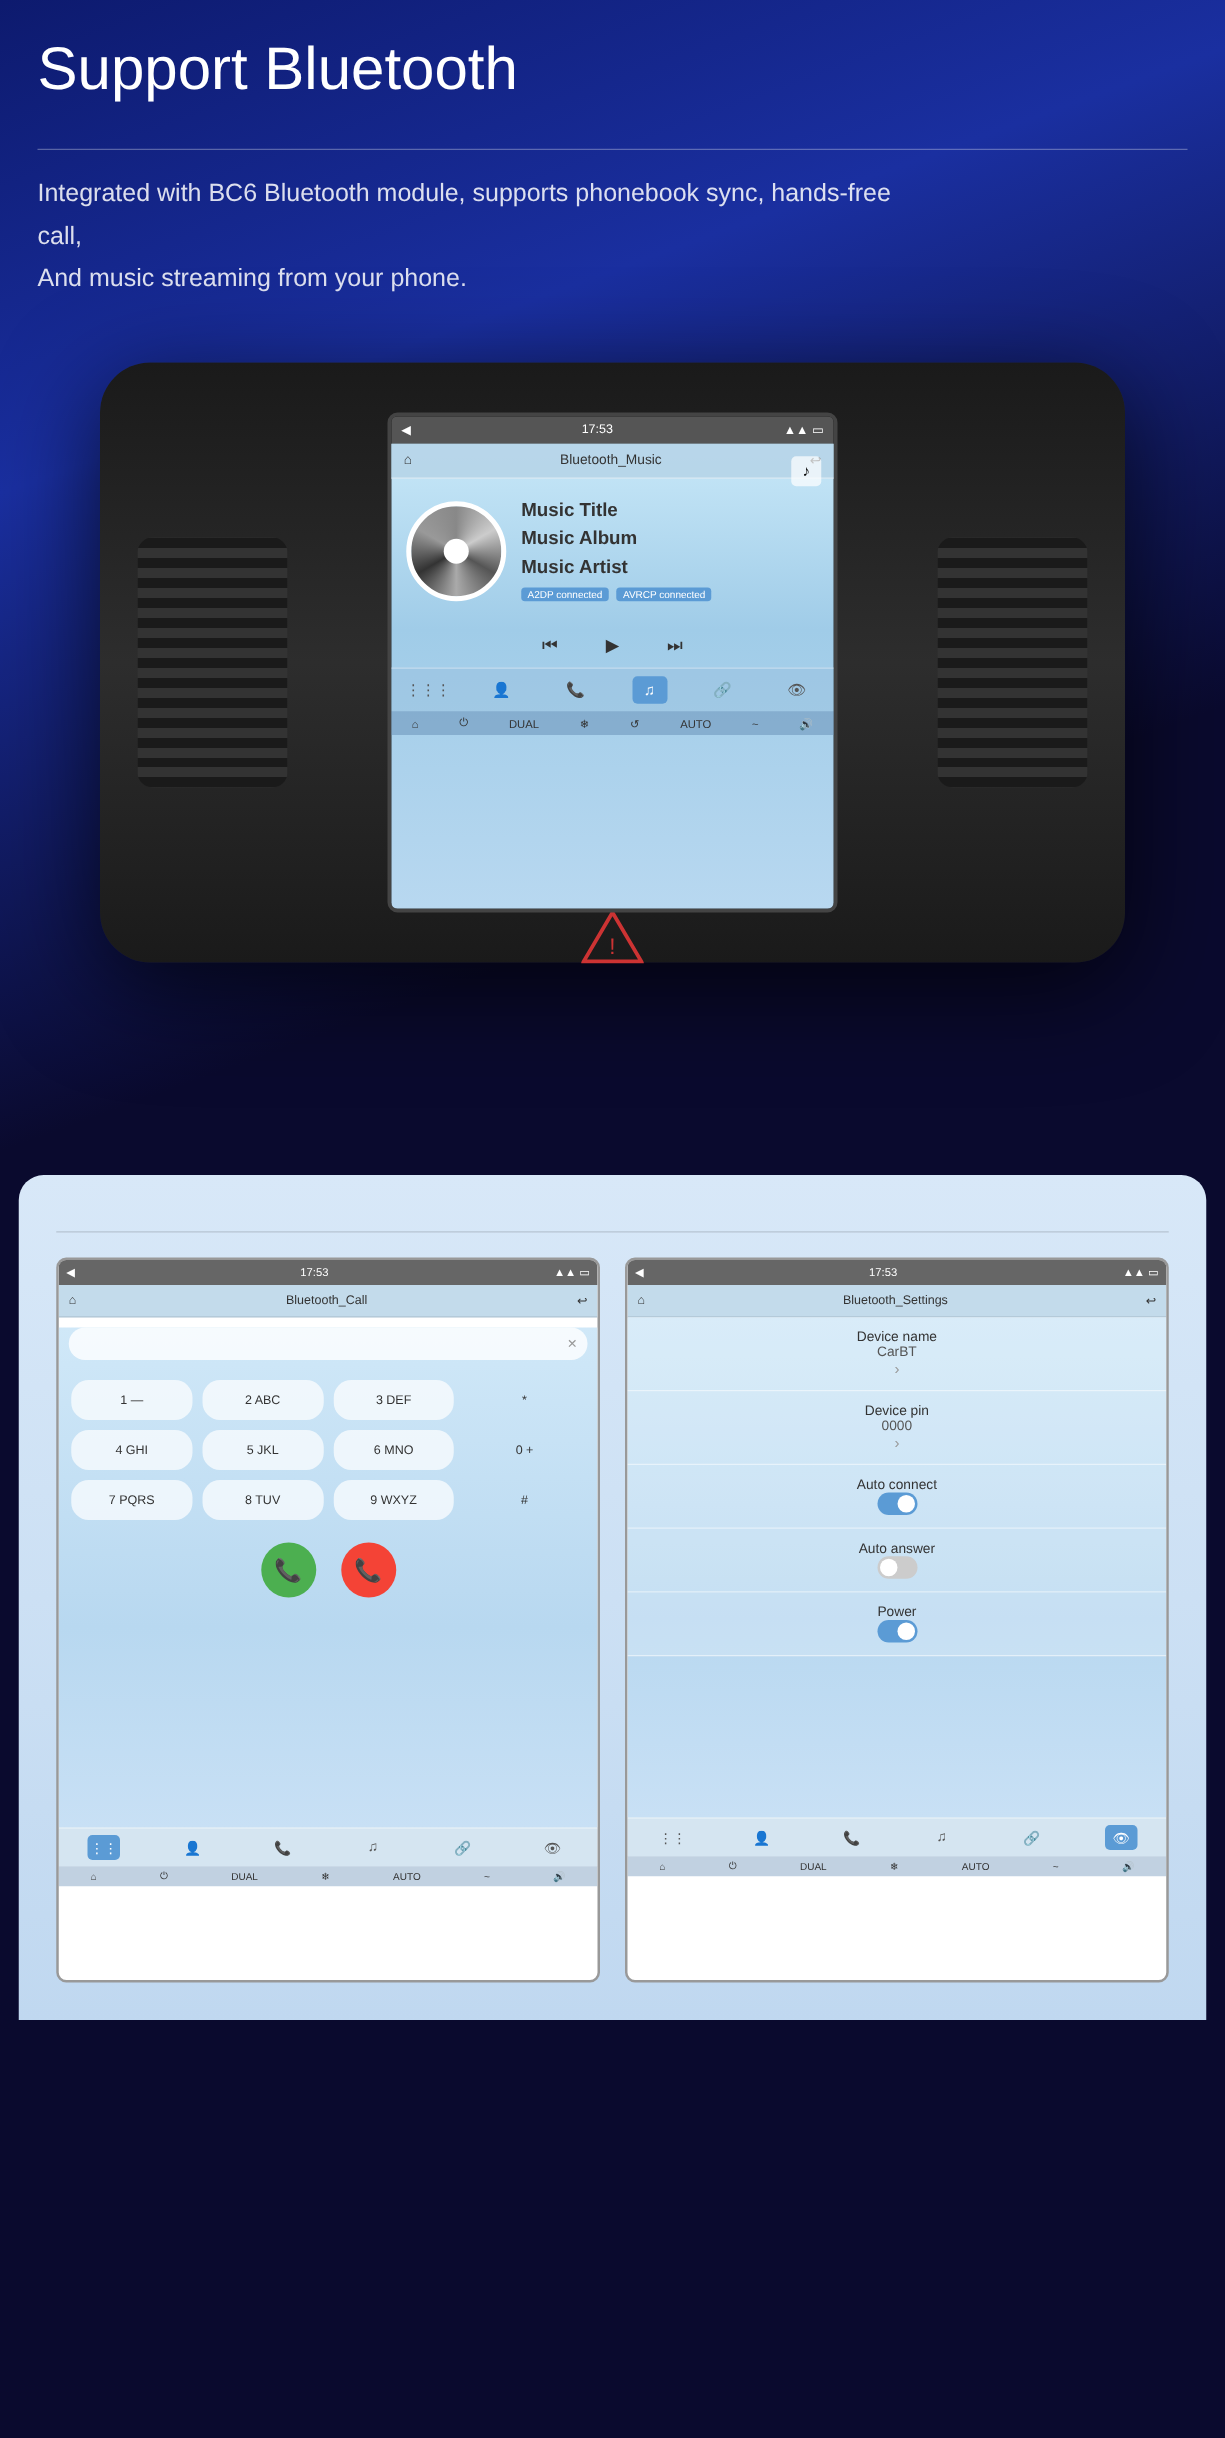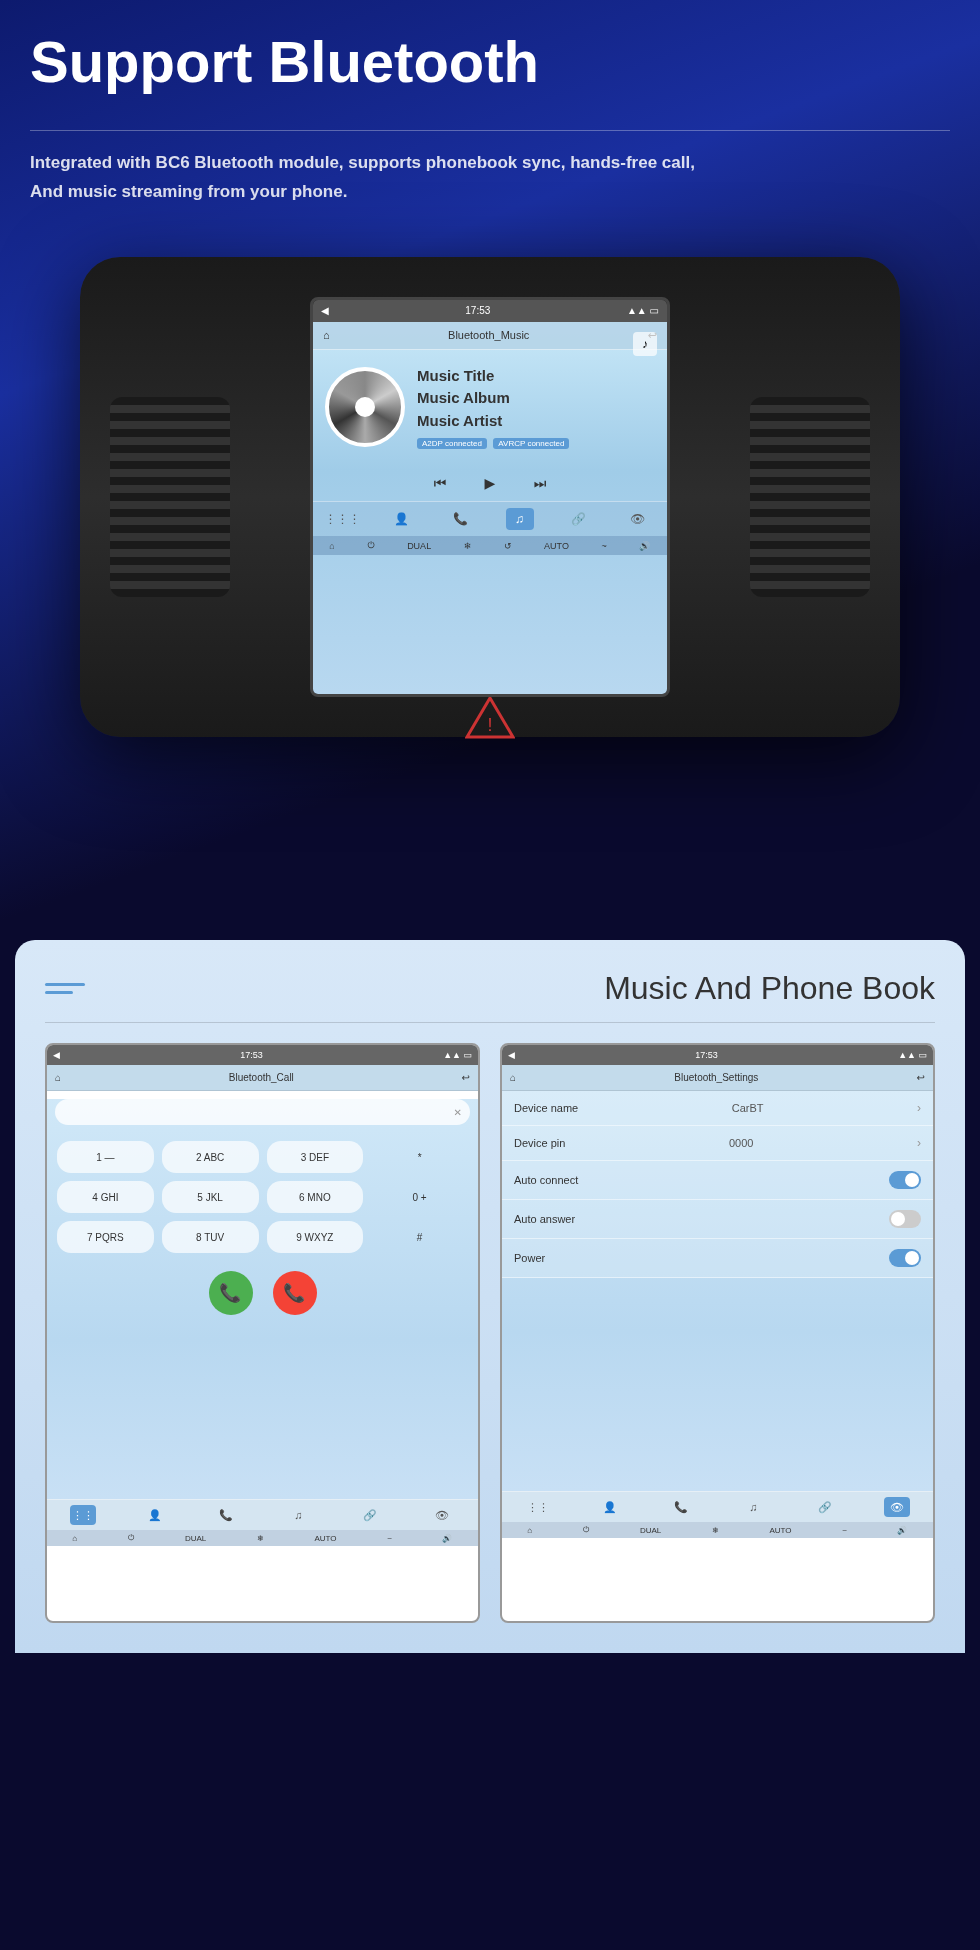--- a/index.html
+++ b/index.html
@@ -48,38 +48,37 @@
       display: block;
       height: 3px;
       background: #5b9bd5;
       border-radius: 2px;
     }
     .hamburger-icon span:first-child { width: 36px; }
     .hamburger-icon span:last-child { width: 28px; }
 
     .hero-title {
       color: white;
-      font-size: 58px;
-      font-weight: 700;
+      font-size: 48px;
+      font-weight: 400;
       margin-bottom: 36px;
       line-height: 1.1;
     }
 
     .divider-line {
       border: none;
       border-top: 1px solid rgba(255,255,255,0.3);
       margin: 18px 0;
     }
 
     .hero-desc {
       color: rgba(255,255,255,0.85);
-      font-size: 17px;
+      font-size: 20px;
       line-height: 1.7;
       max-width: 700px;
-      font-weight: bold;
     }
 
     
     .car-display {
       position: relative;
       width: 100%;
       margin-top: 30px;
       display: flex;
       justify-content: center;
       align-items: center;
@@ -443,20 +442,21 @@
 
     .settings-row {
       display: flex;
       align-items: center;
       justify-content: space-between;
       padding: 10px 12px;
       border-bottom: 1px solid rgba(255,255,255,0.5);
       font-size: 11px;
       color: #333;
       background: rgba(255,255,255,0.2);
+      flex-direction: column;
     }
 
     .settings-row-label { font-weight: 500; }
     .settings-row-value { color: #555; }
 
     .chevron-right {
       font-size: 12px;
       color: #999;
     }
 
@@ -582,27 +582,20 @@
       <svg class="hazard-svg" viewBox="0 0 50 50">
         <polygon points="25,5 48,44 2,44" fill="none" stroke="#cc3333" stroke-width="3"></polygon>
         <text x="25" y="38" text-anchor="middle" font-size="18" fill="#cc3333">!</text>
       </svg>
     </div>
   </div>
 </div>
 
 <div class="bottom-section">
 
-  <div class="bottom-header">
-    <div class="bottom-hamburger">
-      <span></span>
-      <span></span>
-    </div>
-    <h2 class="bottom-title">Music And Phone Book</h2>
-  </div>
 
   <hr class="bottom-divider">
 
   <div class="dual-screens">
 
     <div class="mini-screen">
       <div class="mini-status">
         <span>◀</span>
         <span>17:53</span>
         <span>▲▲ ▭</span>

